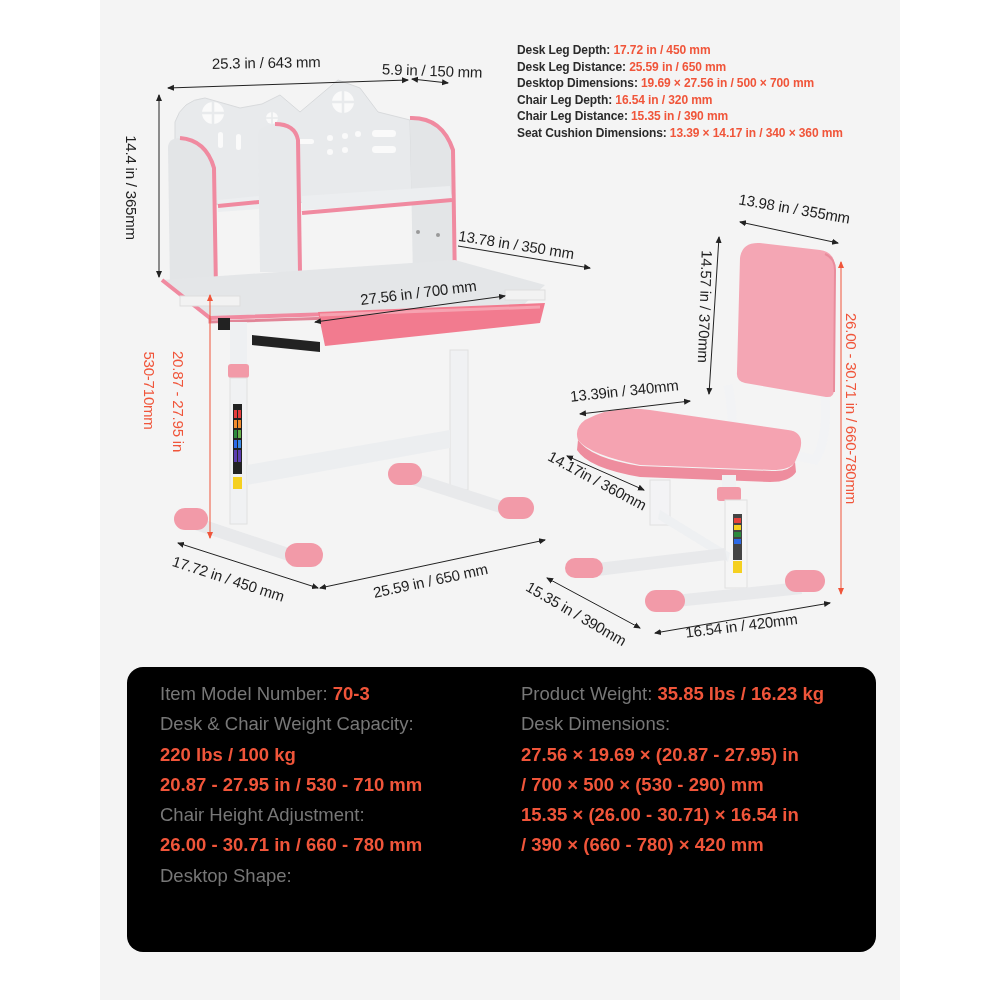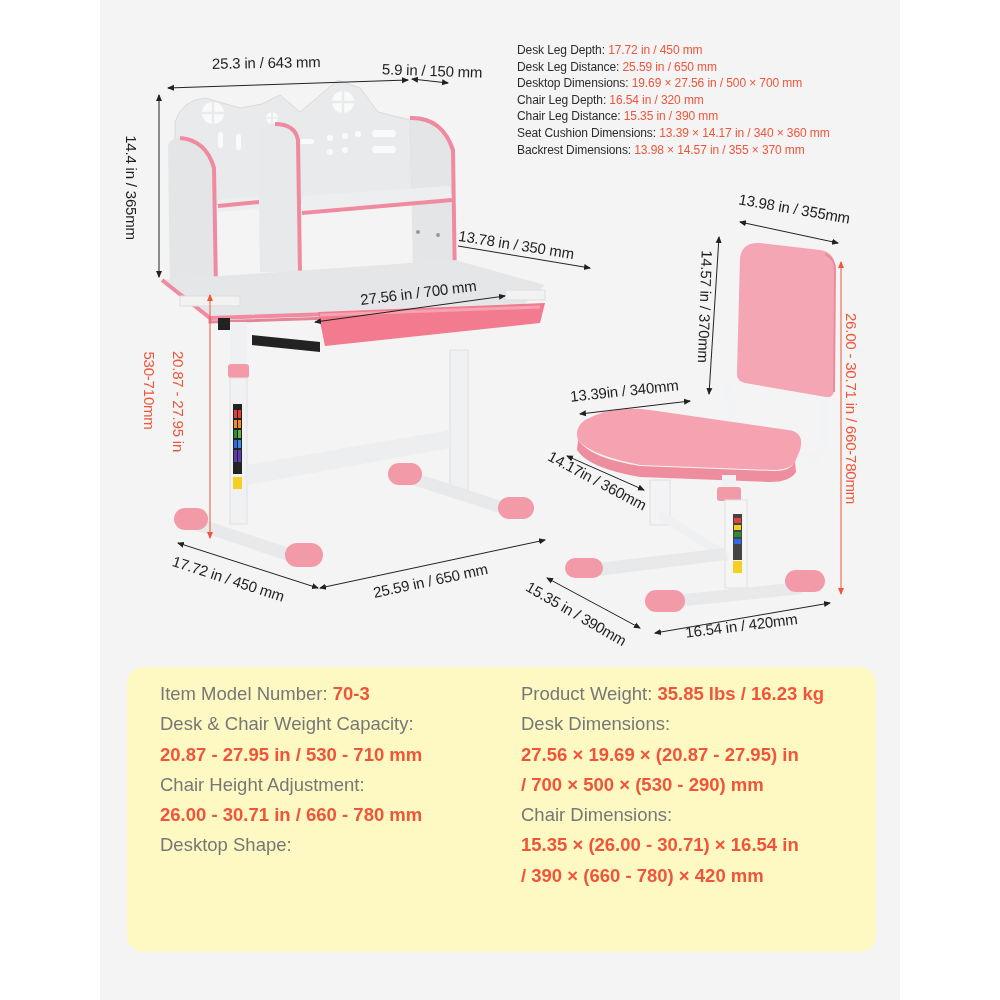--- a/index.html
+++ b/index.html
@@ -1,24 +1,24 @@
 <!DOCTYPE html>
 <html><head>
 <meta charset="utf-8">
 <style>
   html, body { margin:0; padding:0; }
   body { width:1000px; height:1000px; background:#ffffff; position:relative; overflow:hidden;
          font-family:"Liberation Sans", sans-serif; }
   .panel { position:absolute; left:100px; top:0; width:800px; height:1000px; background:#f4f4f4; }
-  .spec-list { position:absolute; left:517px; top:42px; font-size:12px; line-height:16.6px; color:#2b2b2b; letter-spacing:-0.1px; }
+  .spec-list { position:absolute; left:517px; top:42px; font-size:12px; line-height:16.6px; color:#2b2b2b; letter-spacing:-0.1px;font-weight:bold; }
   .spec-list .row { white-space:nowrap; }
   .spec-list .val { color:#f0553a; }
   .dim { position:absolute; white-space:nowrap; font-size:15px; color:#1f1f1f; letter-spacing:-0.2px; }
   .dim.red { color:#f0553a; }
-  .card { position:absolute; left:127px; top:667px; width:749px; height:285px; background:#fef9c3; border-radius:16px; }
+  .card { position:absolute; left:127px; top:667px; width:749px; height:285px; background:#000000; border-radius:16px; }
   .col { position:absolute; top:12px; font-size:18.5px; line-height:30.3px; }
   .col .lbl { color:#777777; }
   .col .v { color:#f0553a; font-weight:bold; }
   .col .row { white-space:nowrap; }
   svg { position:absolute; left:0; top:0; }
 </style>
 </head>
 <body>
 
 <div class="panel"></div>
@@ -183,34 +183,33 @@
 <div class="dim" style="left:520px;top:605px;transform:rotate(30deg);">15.35 in / 390mm</div>
 <div class="dim" style="left:685px;top:617px;transform:rotate(-7deg);">16.54 in / 420mm</div>
 
 <div class="spec-list">
   <div class="row"><span>Desk Leg Depth: </span><span class="val">17.72 in / 450 mm</span></div>
   <div class="row"><span>Desk Leg Distance: </span><span class="val">25.59 in / 650 mm</span></div>
   <div class="row"><span>Desktop Dimensions: </span><span class="val">19.69 × 27.56 in / 500 × 700 mm</span></div>
   <div class="row"><span>Chair Leg Depth: </span><span class="val">16.54 in / 320 mm</span></div>
   <div class="row"><span>Chair Leg Distance: </span><span class="val">15.35 in / 390 mm</span></div>
   <div class="row"><span>Seat Cushion Dimensions: </span><span class="val">13.39 × 14.17 in / 340 × 360 mm</span></div>
-  <div class="row"><span>Backrest Dimensions: </span><span class="val">13.98 × 14.57 in / 355 × 370 mm</span></div>
 </div>
 
 <div class="card">
   <div class="col" style="left:33px;">
     <div class="row"><span class="lbl">Item Model Number: </span><span class="v">70-3</span></div>
     <div class="row lbl">Desk &amp; Chair Weight Capacity:</div>
+    <div class="row v">220 lbs / 100 kg</div>
     <div class="row v">20.87 - 27.95 in / 530 - 710 mm</div>
     <div class="row lbl">Chair Height Adjustment:</div>
     <div class="row v">26.00 - 30.71 in / 660 - 780 mm</div>
     <div class="row lbl">Desktop Shape:</div>
   </div>
   <div class="col" style="left:394px;">
     <div class="row"><span class="lbl">Product Weight: </span><span class="v">35.85 lbs / 16.23 kg</span></div>
     <div class="row lbl">Desk Dimensions:</div>
     <div class="row v">27.56 × 19.69 × (20.87 - 27.95) in</div>
     <div class="row v">/ 700 × 500 × (530 - 290) mm</div>
-    <div class="row lbl">Chair Dimensions:</div>
     <div class="row v">15.35 × (26.00 - 30.71) × 16.54 in</div>
     <div class="row v">/ 390 × (660 - 780) × 420 mm</div>
   </div>
 </div>
 
 </body></html>

